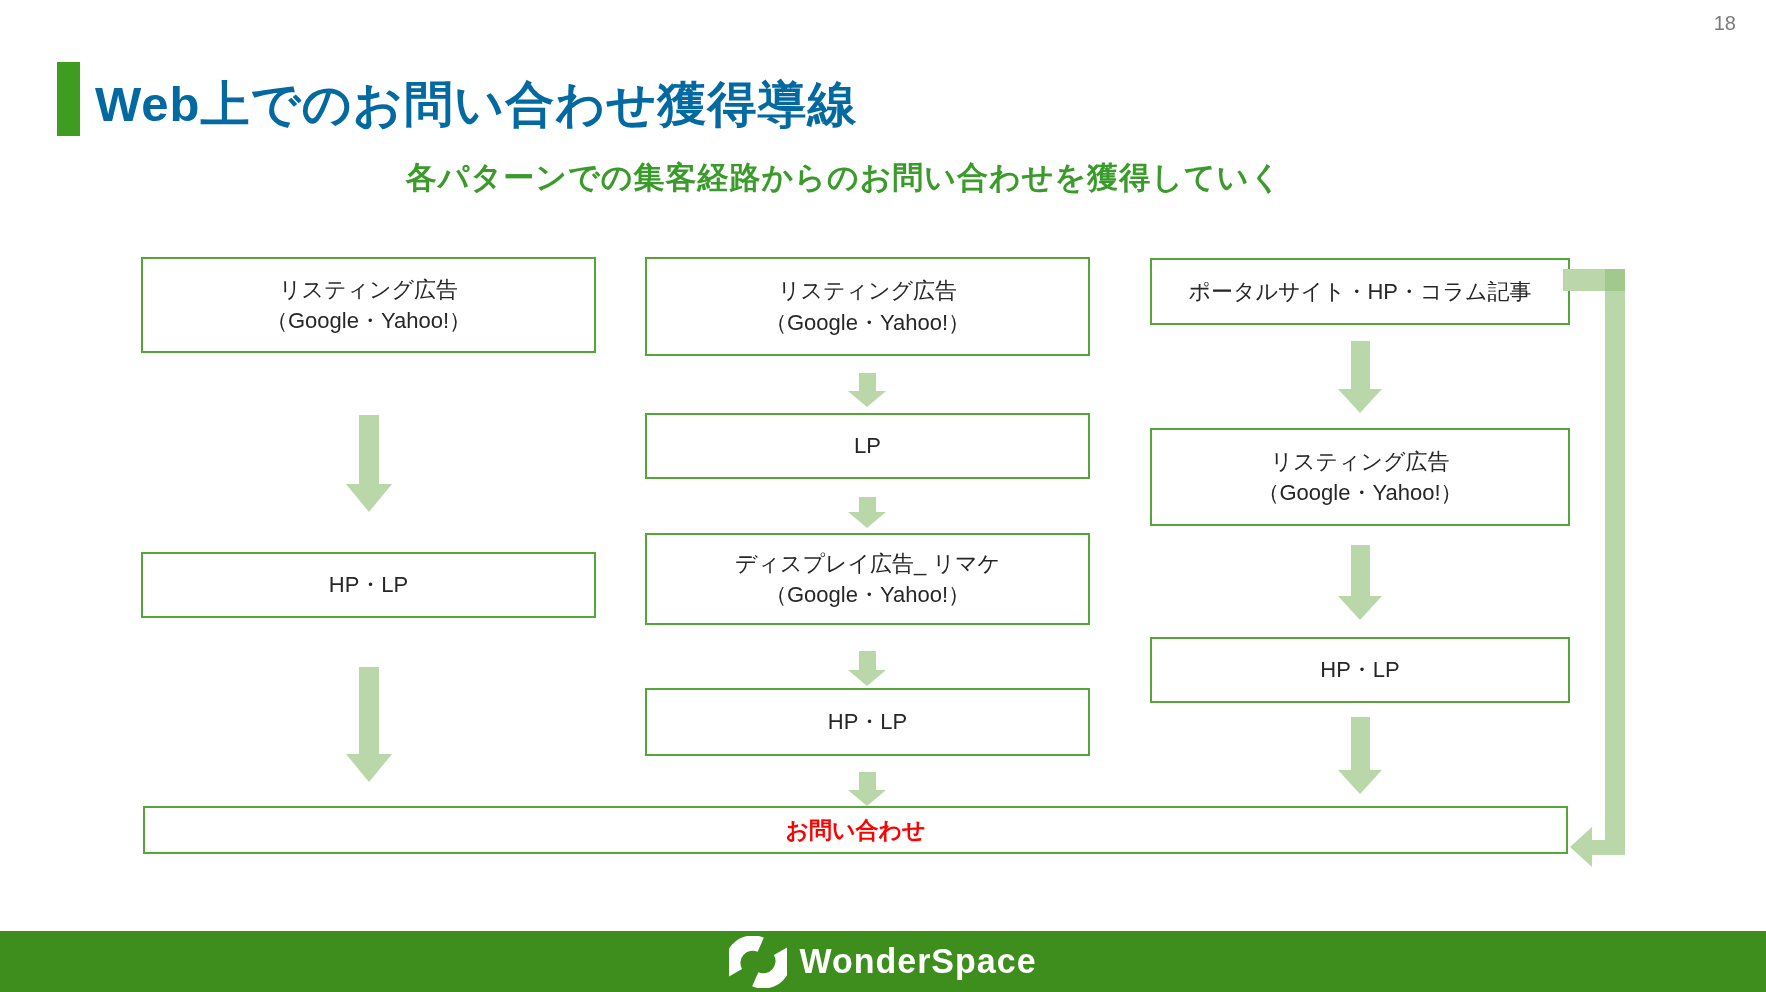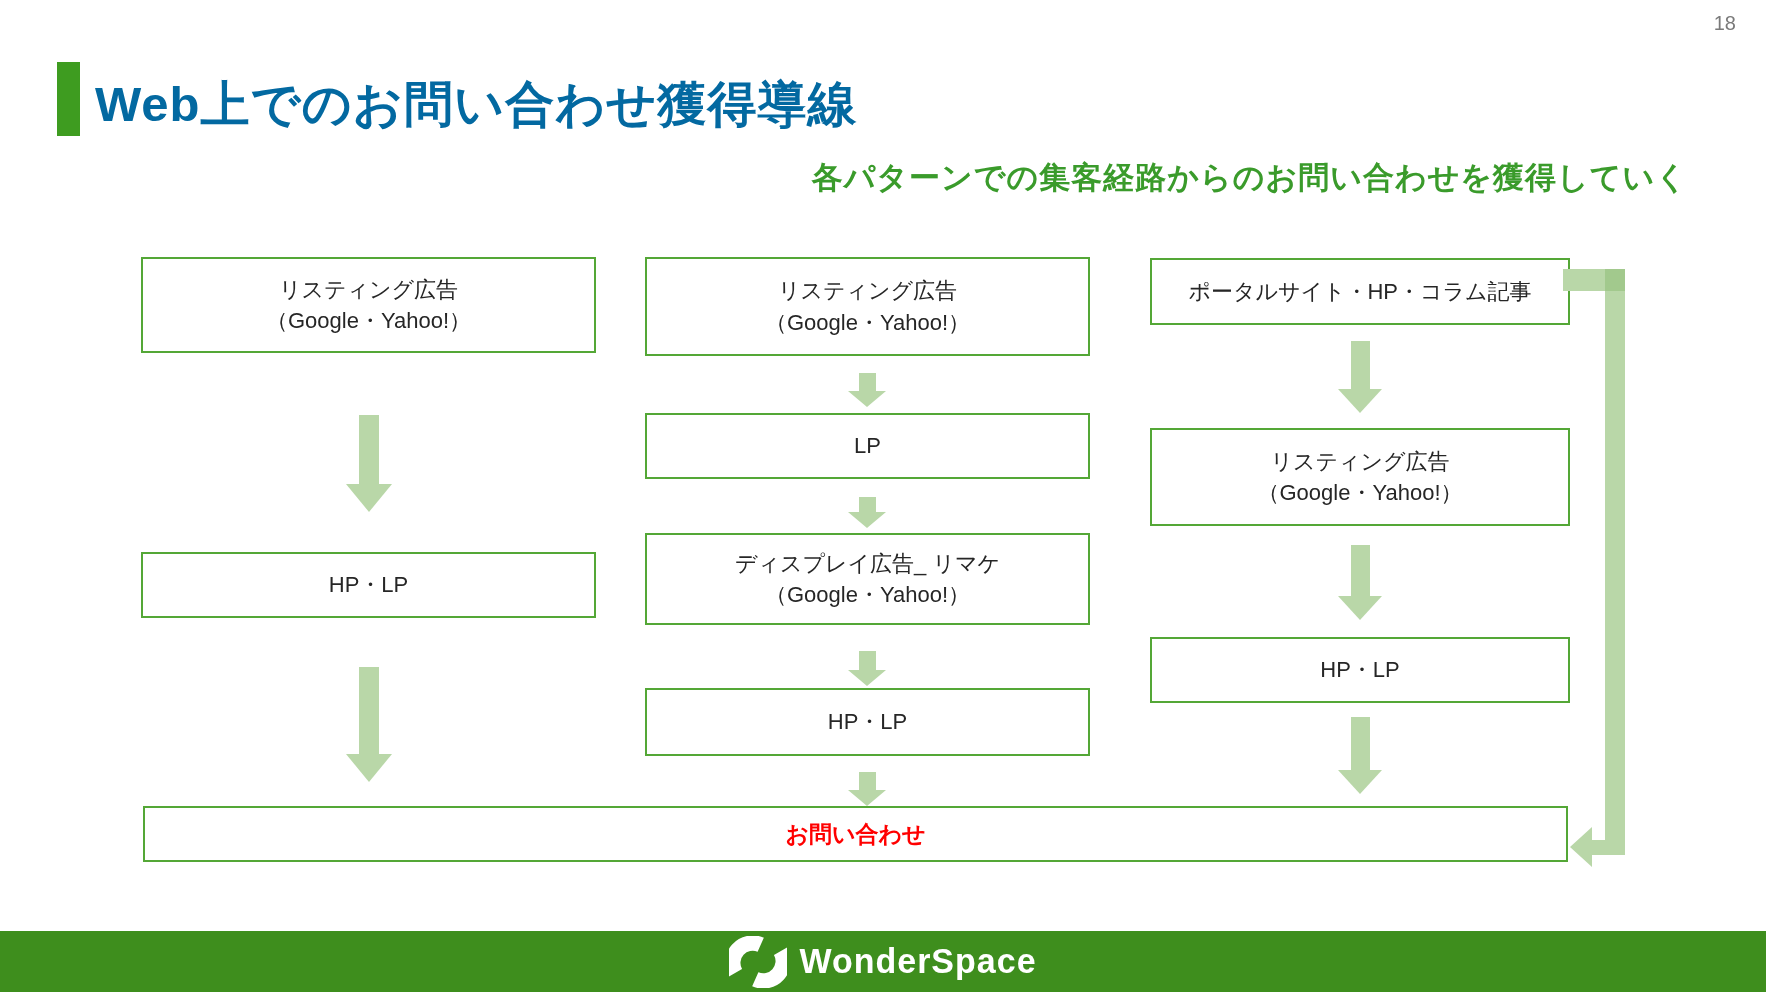--- a/index.html
+++ b/index.html
@@ -15,21 +15,21 @@
   .title-bar{
     position:absolute;left:57px;top:62px;width:23px;height:74px;
     background:#3e9c20;
   }
   .slide-title{
     position:absolute;left:95px;top:72px;
     font-size:49px;font-weight:bold;color:#0369a1;letter-spacing:1px;
     white-space:nowrap;
   }
   .slide-subtitle{
-    position:absolute;left:0;top:157px;width:1688px;text-align:right;
+    position:absolute;left:0;top:157px;width:1688px;text-align:center;
     font-size:31px;font-weight:bold;color:#3a9b2b;letter-spacing:1px;
     white-space:nowrap;
   }
   .flow-box{
     position:absolute;background:#ffffff;border:2px solid #54a736;
     display:flex;flex-direction:column;align-items:center;justify-content:center;
     font-size:22px;color:#262626;text-align:center;line-height:1.42;
     box-sizing:border-box;
   }
   .result-box{
@@ -140,21 +140,21 @@
 <div class="arrow-down arrow-med" style="left:1338px;top:717px;width:44px;height:77px;">
   <div class="stem"></div>
   <div class="head"></div>
 </div>
 
 <svg class="elbow-arrow" width="90" height="615" viewBox="0 0 90 615">
   <polygon points="13,11 75,11 75,597 42,597 42,609 20,589 42,569 42,582 55,582 55,33 13,33" fill="#b9d7a8"></polygon>
   <rect x="55" y="11" width="20" height="22" fill="#a2c98d"></rect>
 </svg>
 
-<div class="flow-box result-box" style="left:143px;top:806px;width:1425px;height:56px;">
+<div class="flow-box result-box" style="left:143px;top:806px;width:1425px;height:48px;">
   <span>お問い合わせ</span>
 </div>
 
 <div class="footer">
   <div class="brand">
     <svg width="58" height="52" viewBox="0 0 64 56">
       <path d="M7 40 A22 22 0 0 1 35 9" stroke="#ffffff" stroke-width="17" fill="none"></path>
       <path d="M57 16 A22 22 0 0 1 29 47" stroke="#ffffff" stroke-width="17" fill="none"></path>
     </svg>
     <span class="brand-text">WonderSpace</span>

